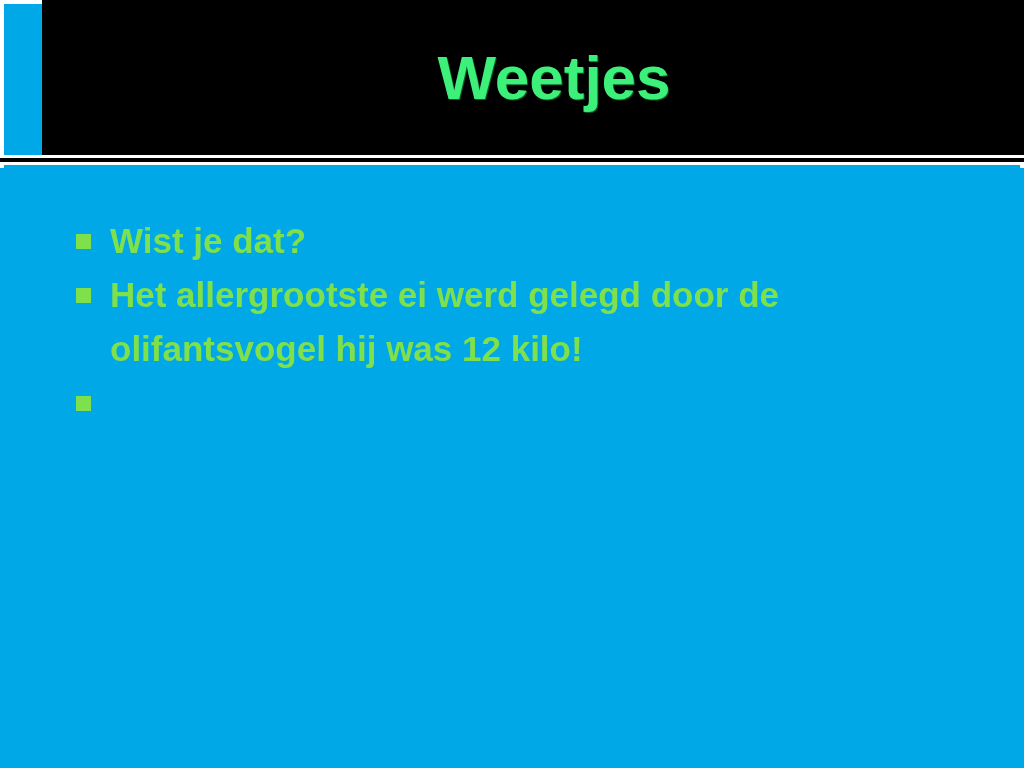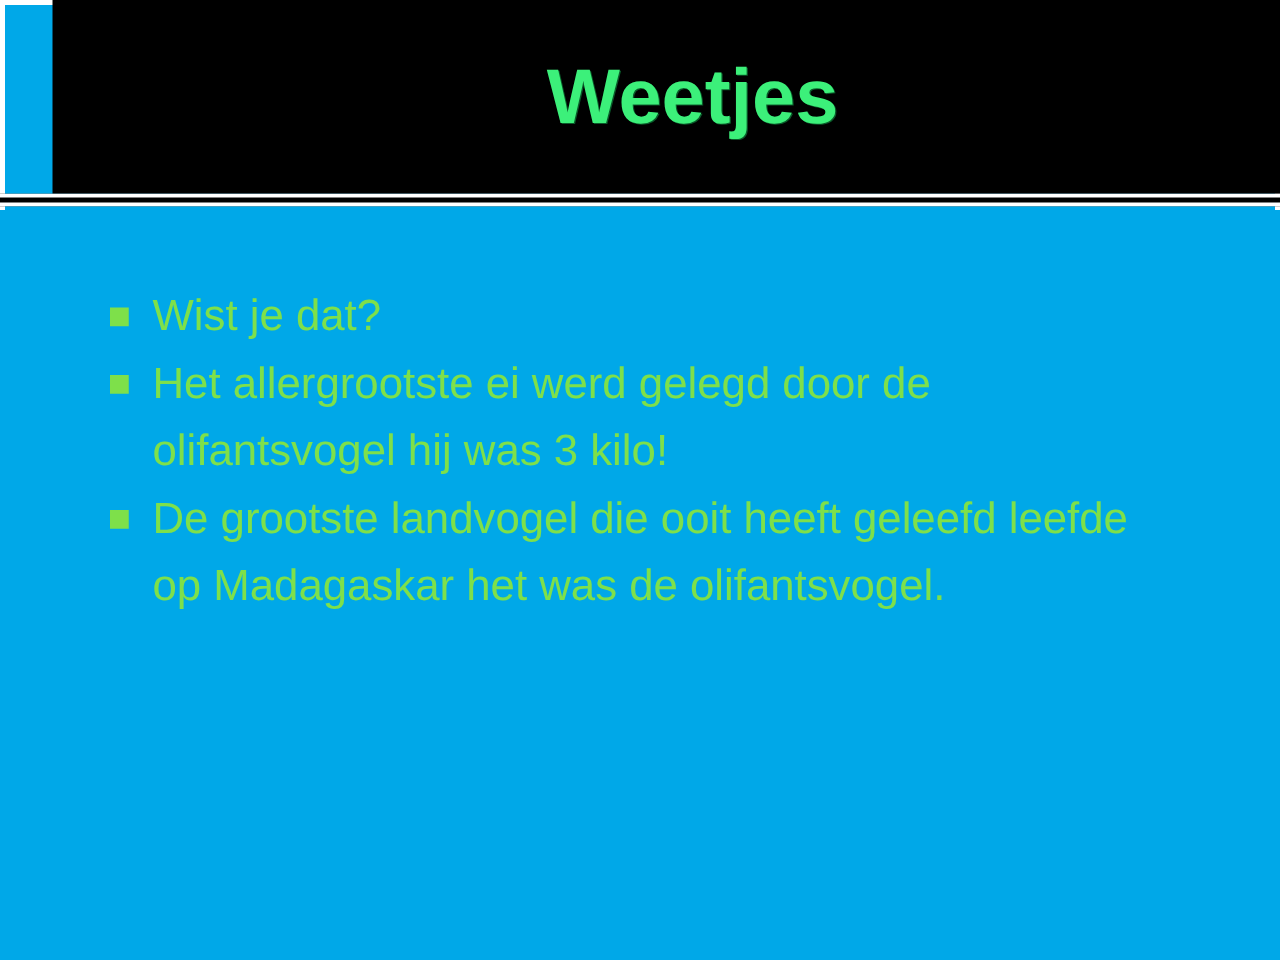--- a/index.html
+++ b/index.html
@@ -60,22 +60,23 @@
     left: 0;
     top: 168px;
     width: 1024px;
     height: 600px;
     background: #00a8e8;
     padding: 42px 60px 0 64px;
     box-sizing: border-box;
   }
   ul.bullets {
     list-style: none;
-    margin: 16px;
+    margin: 4px;
     padding: 0;
+    font-weight: bold;
   }
   ul.bullets > li {
     position: relative;
     color: #7ee04a;
     font-size: 35px;
     line-height: 1.54;
     padding-left: 42px;
     margin: 0 0 0 0;
     max-width: 880px;
   }
@@ -137,22 +138,21 @@
   <div class="title-rule"></div>
 
   <div class="body-area">
     <ul class="bullets">
       <li>
         <span class="marker"></span>
         <span>Wist je dat?</span>
       </li>
       <li>
         <span class="marker"></span>
-        <span> Het allergrootste ei werd gelegd door de olifantsvogel hij was 3 kilo!</span>
+        <span> Het allergrootste ei werd gelegd door de olifantsvogel hij was 12 kilo!</span>
       </li>
       <li>
         <span class="marker"></span>
-        <span>De grootste landvogel die ooit heeft geleefd leefde op Madagaskar het was de olifantsvogel.</span>
       </li>
     </ul>
   </div>
 
 </div>
 
 </body></html>

